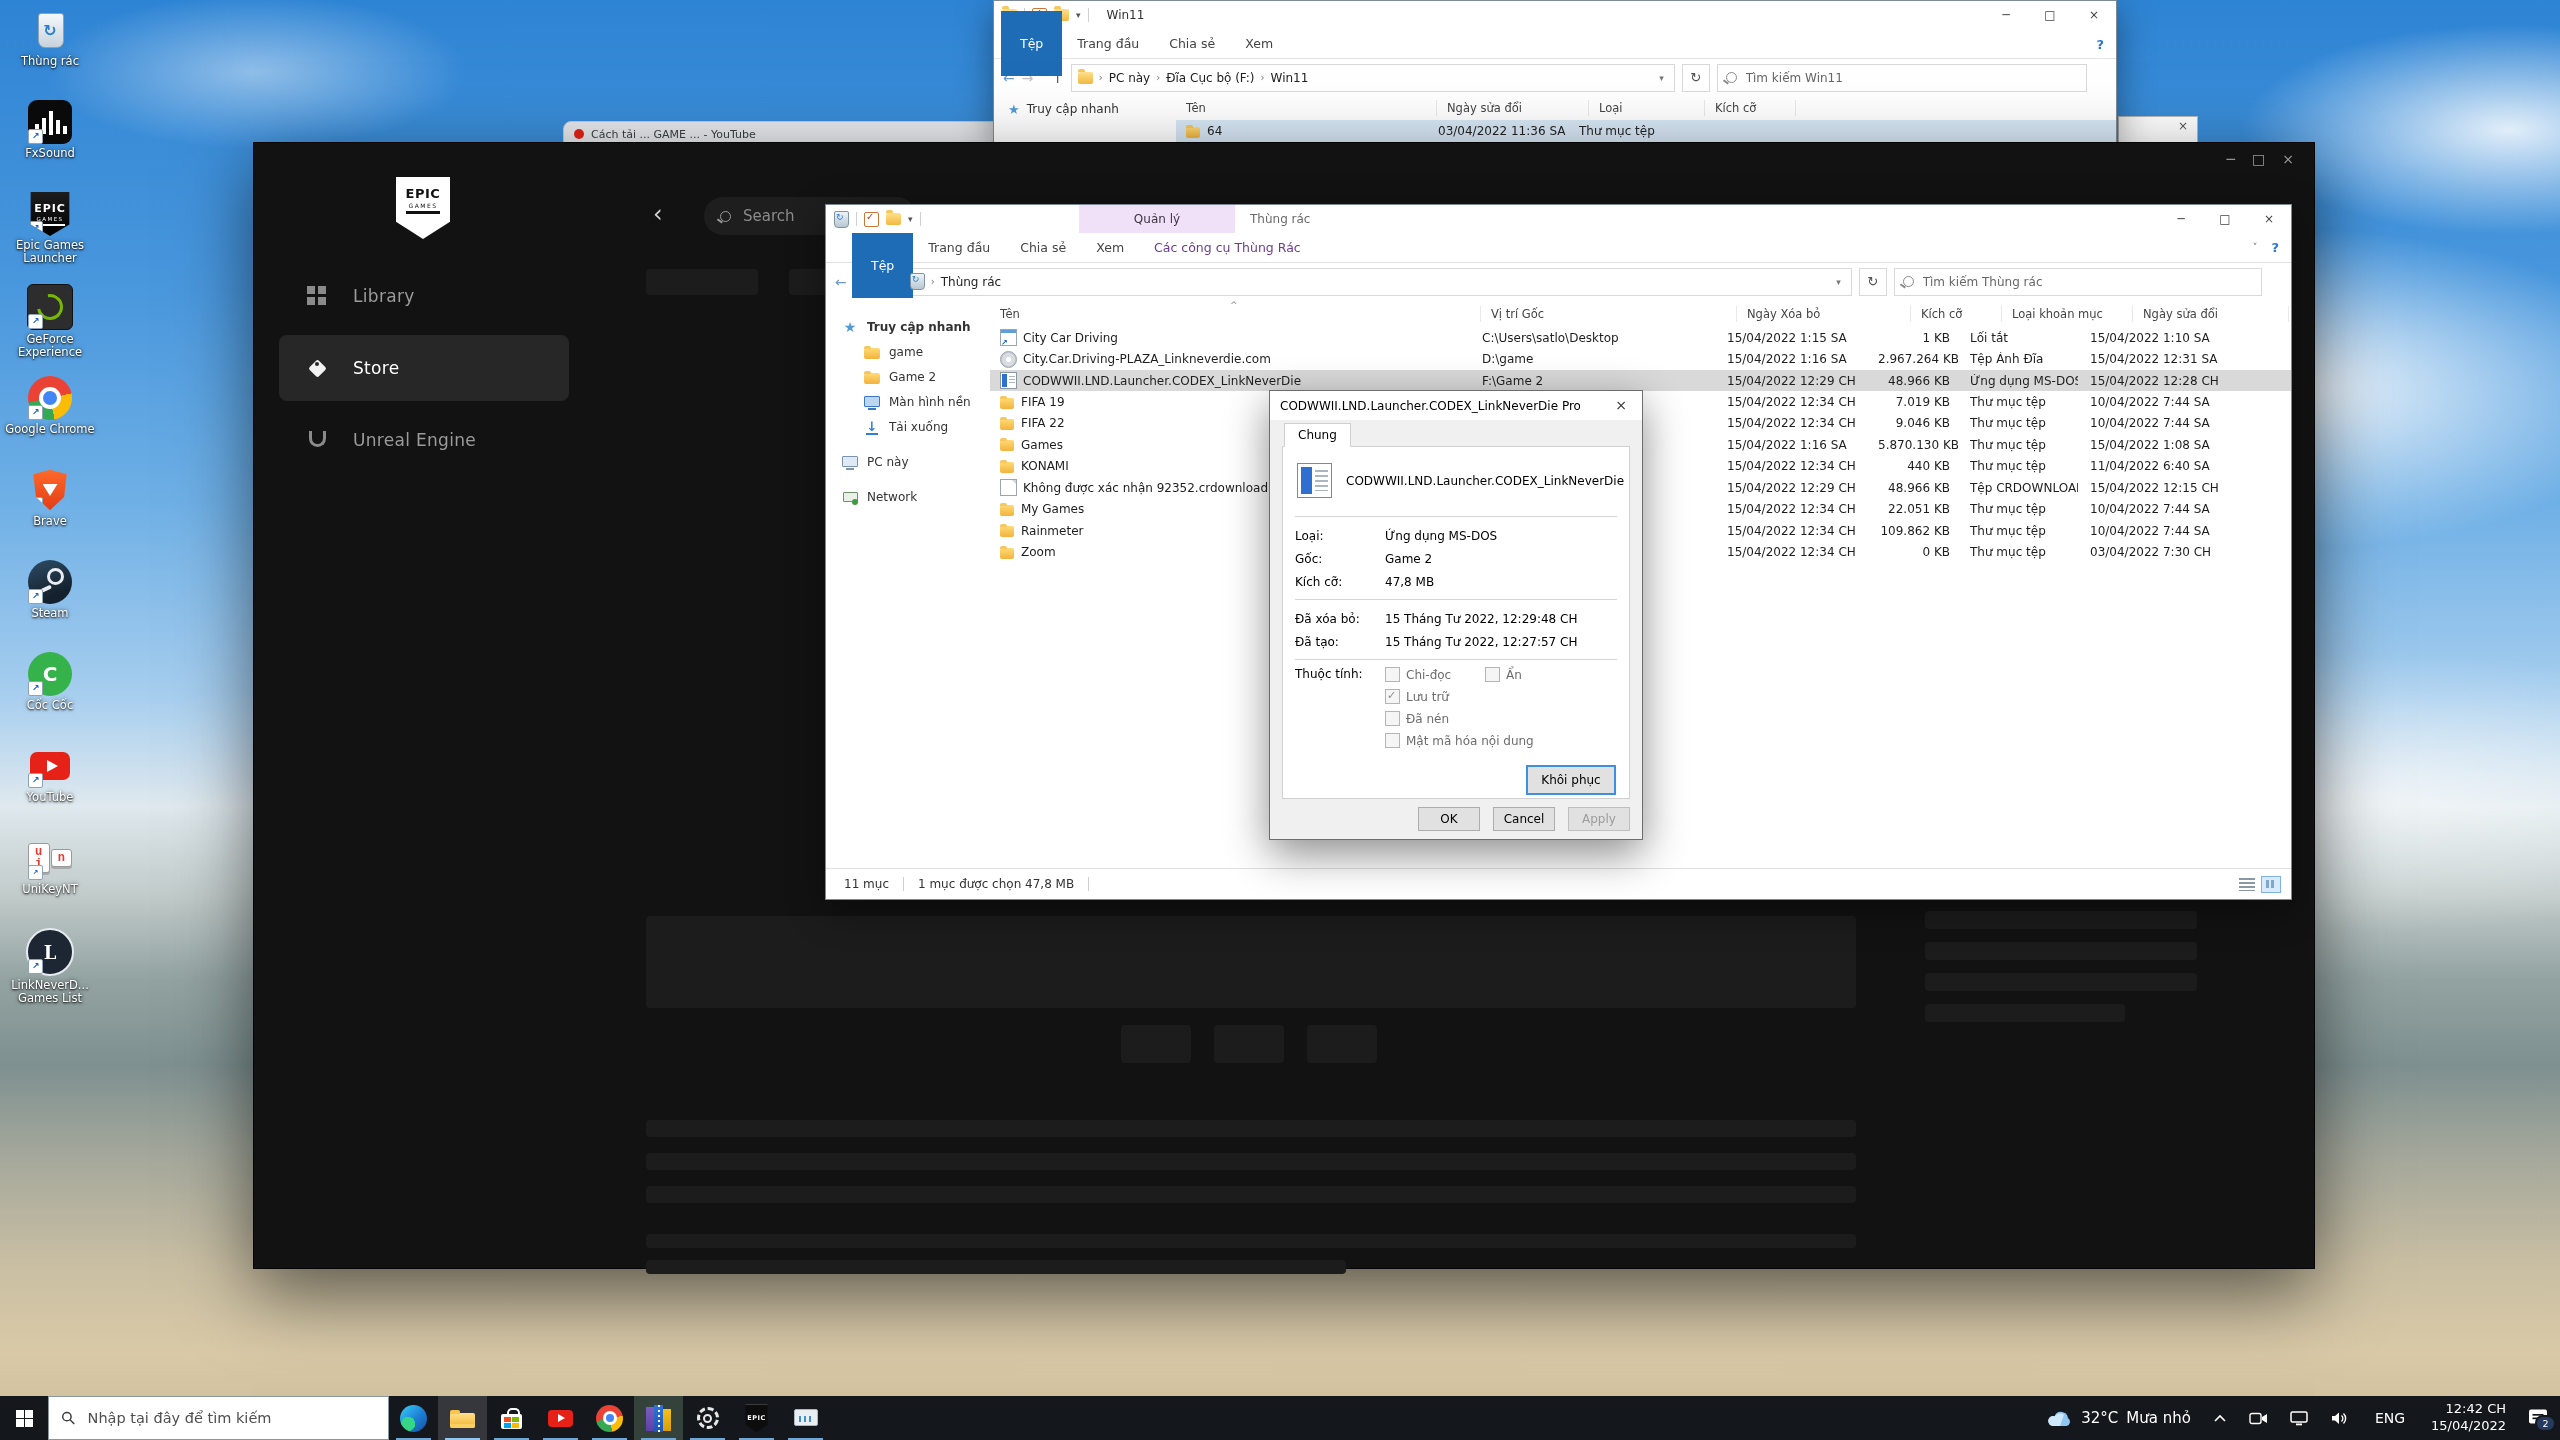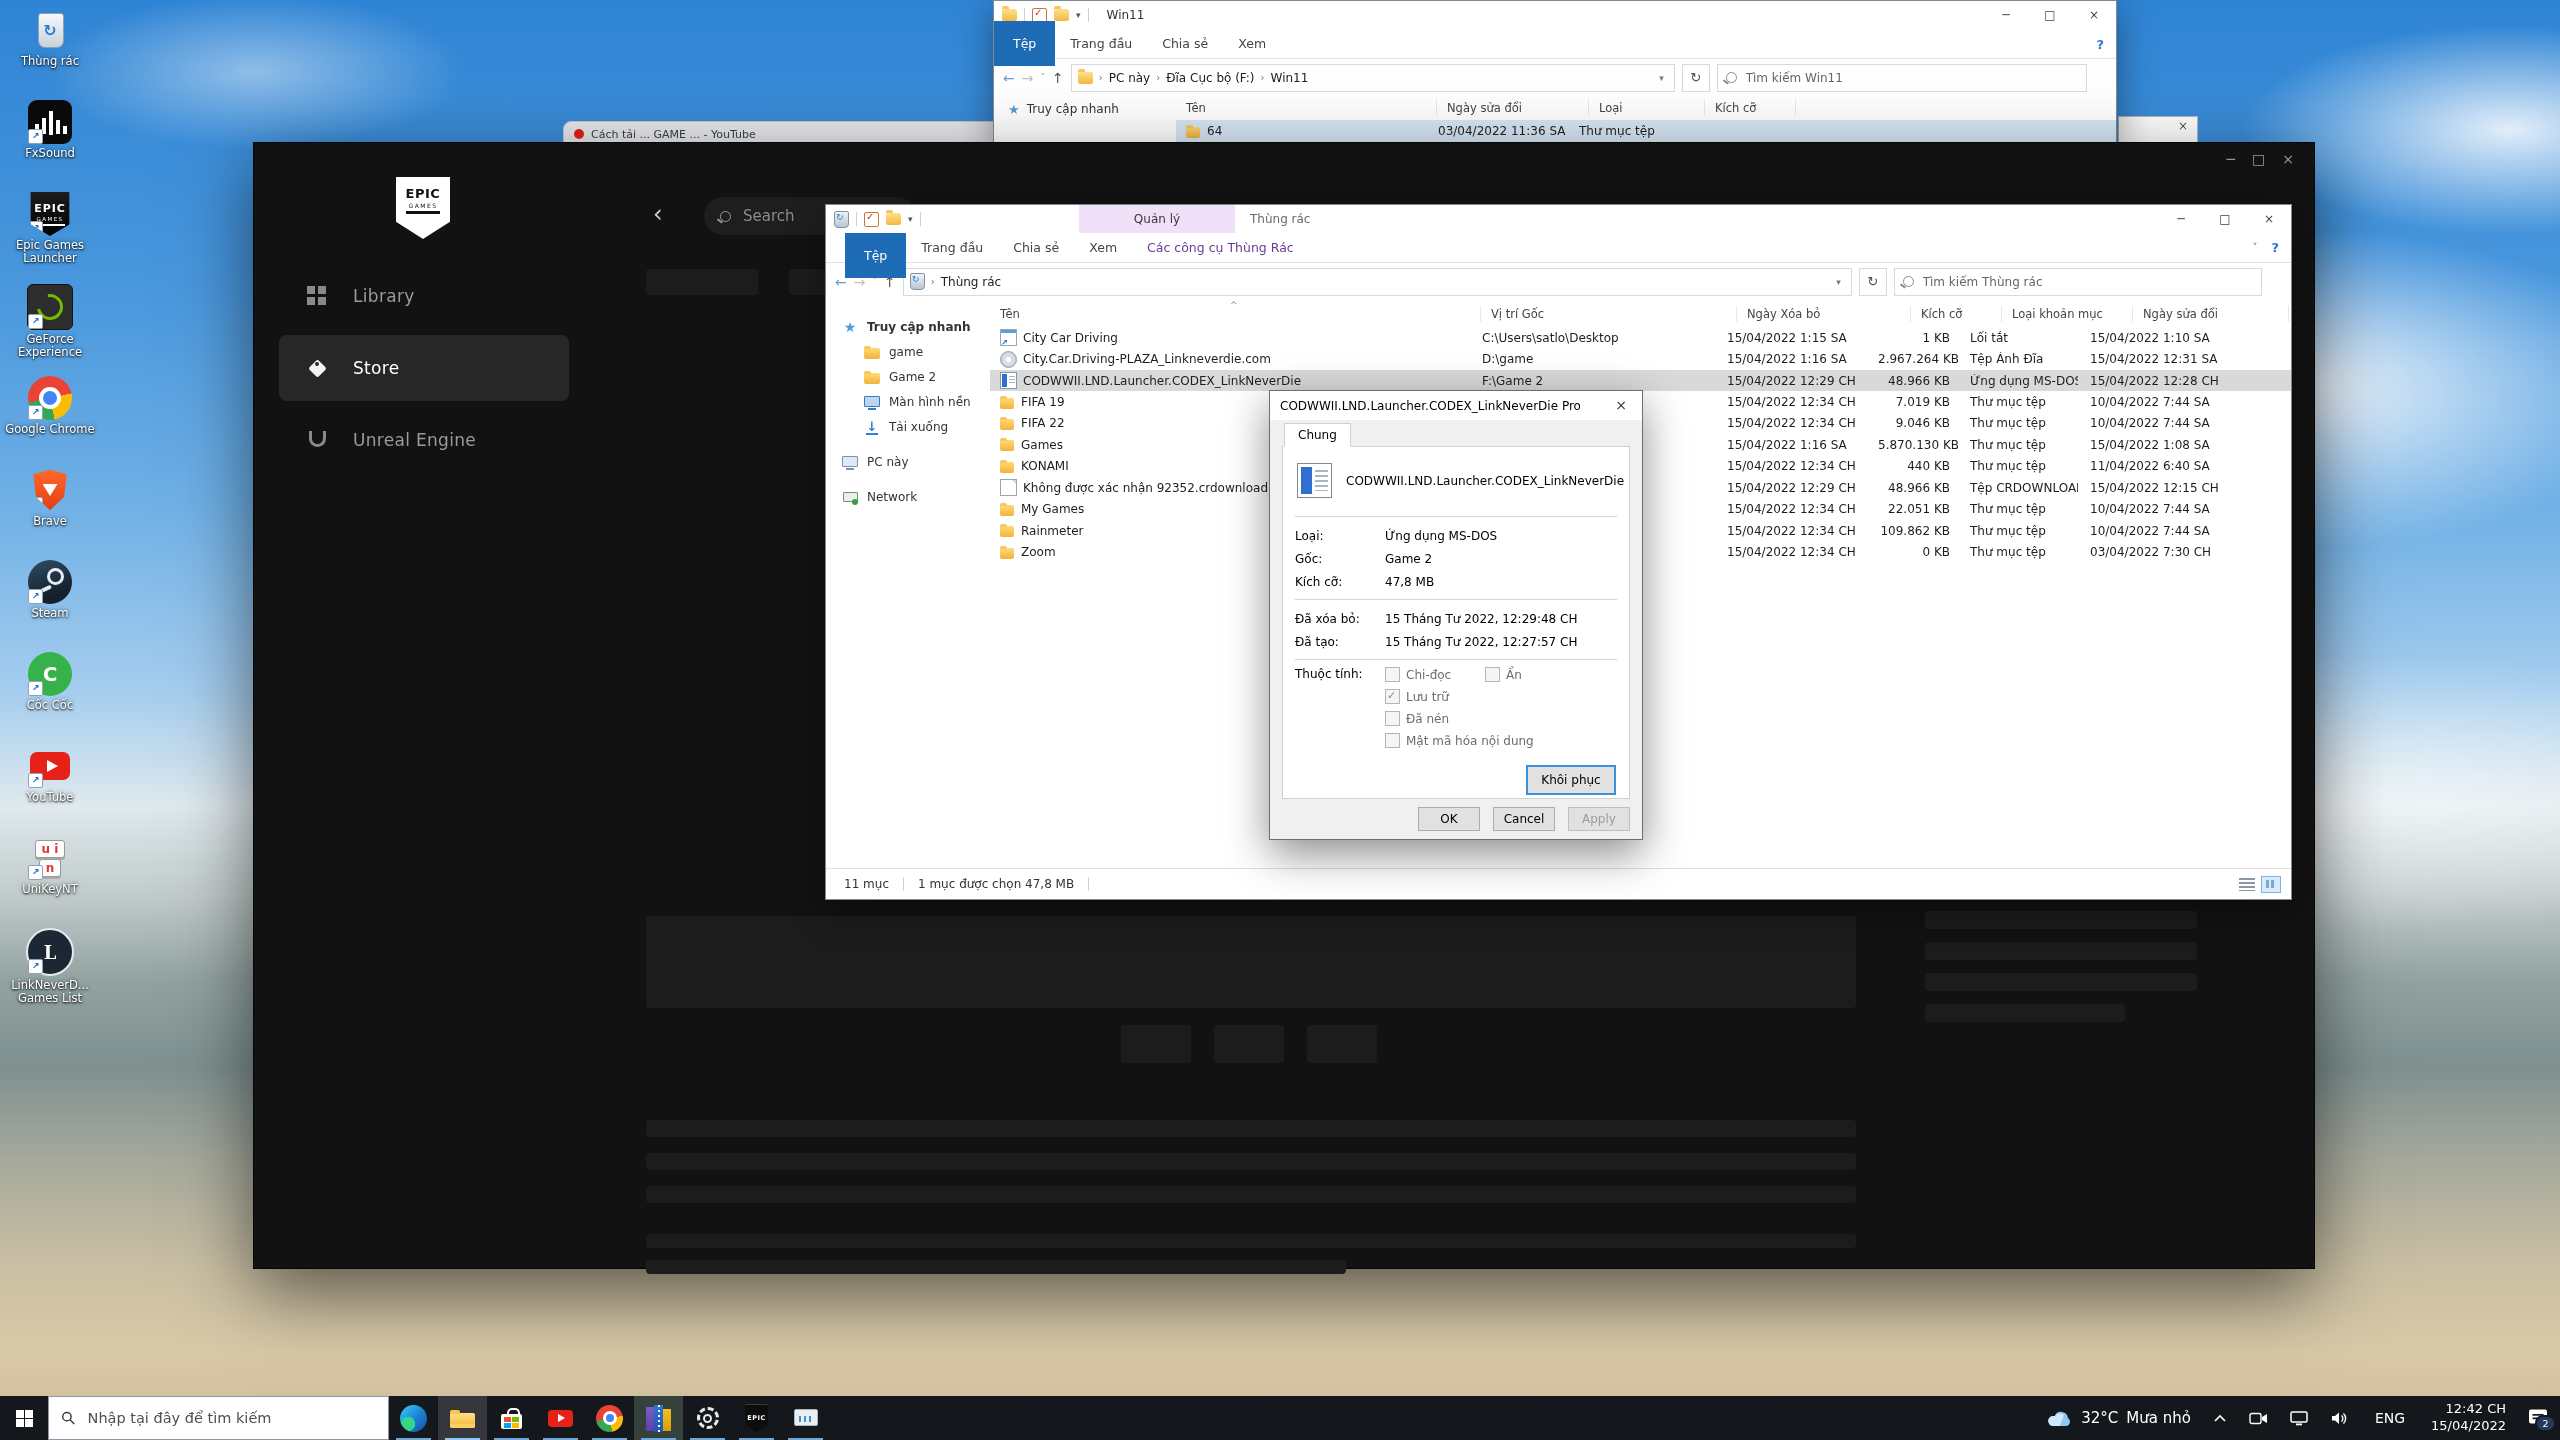--- a/index.html
+++ b/index.html
@@ -35,21 +35,21 @@
   .g-chrome::after{content:"";position:absolute;width:14px;height:14px;background:#4285f4;border:4px solid #fff;border-radius:50%;}
   .g-brave{clip-path:polygon(50% 4%,88% 14%,82% 66%,50% 96%,18% 66%,12% 14%);background:linear-gradient(180deg,#ff6b2b,#e33b15);}
   .g-brave::after{content:"";width:15px;height:12px;background:#fff;clip-path:polygon(0 0,100% 0,50% 100%);}
   .g-steam{border-radius:50%;background:linear-gradient(160deg,#2a475e 10%,#14202c 75%);}
   .g-steam::before{content:"";position:absolute;right:8px;top:8px;width:11px;height:11px;border:3px solid #e9edf2;border-radius:50%;}
   .g-steam::after{content:"";position:absolute;left:7px;bottom:12px;width:17px;height:4px;background:#e9edf2;border-radius:2px;transform:rotate(-25deg);}
   .g-coccoc{border-radius:50%;background:#35b34a;}
   .g-coccoc .t1{color:#fff;font-size:20px;font-weight:800;}
   .g-youtube::before{content:"";position:absolute;left:2px;top:8px;width:40px;height:28px;background:#e62117;border-radius:7px;}
   .g-youtube::after{content:"";position:absolute;left:19px;top:16px;border-left:11px solid #fff;border-top:6px solid transparent;border-bottom:6px solid transparent;}
-  .g-unikey{flex-direction:column;gap:1px;}
+  .g-unikey{flex-direction:row;gap:1px;font-family:Liberation Mono, monospace;}
   .g-unikey .t1,.g-unikey .t2{background:#fdfdfd;border:1px solid #9a9a9a;border-radius:3px;box-shadow:0 2px 0 #aaa;color:#e03c31;font-weight:bold;font-size:12px;line-height:1;padding:2px 6px;}
   .g-lnd{border-radius:50%;background:#1d2633;border:2px solid #e6ebf2;}
   .g-lnd .t1{color:#fff;font-size:18px;font-weight:bold;font-family:"DejaVu Serif","Liberation Serif",serif;}
   
   .frag-browser{position:absolute;left:563px;top:121px;width:484px;height:24px;z-index:2;background:#e7e9ec;border:1px solid #c4c7cc;border-radius:8px 8px 0 0;display:flex;align-items:center;gap:7px;padding:0 10px;overflow:hidden;}
   .frag-browser .fav{width:10px;height:10px;border-radius:50%;background:#e62117;flex:none;}
   .frag-browser span{font-size:11px;color:#3c4043;white-space:nowrap;}
   .frag-white{position:absolute;left:2118px;top:116px;width:78px;height:36px;z-index:2;background:#fff;border:1px solid #b9b9b9;display:flex;justify-content:flex-end;}
   .frag-white b{font-weight:normal;font-size:12px;color:#555;padding:2px 9px;}
   
@@ -62,21 +62,21 @@
   .icn-chk{width:13px;height:13px;background:#fff;border:1px solid #c87737;border-radius:2px;position:relative;}
   .icn-chk::before{content:"✓";position:absolute;left:1px;top:-2px;font-size:10px;color:#c0392b;}
   .icn-binS{width:13px;height:15px;background:linear-gradient(#eef3f7,#b9c7d2);border:1px solid #7f93a5;border-radius:2px 2px 4px 4px;position:relative;}
   .icn-binS::before{content:"↻";position:absolute;left:1px;top:0;font-size:9px;color:#2a7fd4;}
   .qcar{font-size:9px;color:#555;}
   .xtitle{margin-left:18px;font-size:12px;color:#333;}
   .cap{position:absolute;right:0;top:0;display:flex;height:28px;}
   .cap span{width:44px;display:flex;align-items:center;justify-content:center;font-size:12px;color:#444;}
   .xmenu{height:29px;display:flex;align-items:center;border-bottom:1px solid #e4e4e4;position:relative;background:#fff;}
   .mtab{padding:0 15px;height:100%;display:flex;align-items:center;font-size:12.5px;color:#444;}
-  .mtab.file{background:#1e6cb5;color:#fff;margin-left:0;padding:8px 19px;}
+  .mtab.file{background:#1e6cb5;color:#fff;margin-left:7px;padding:18px 19px;}
   .mtab.ctx{color:#6b3a96;}
   .mright{position:absolute;right:12px;top:0;height:100%;display:flex;align-items:center;gap:14px;}
   .hlp{color:#2777d8;font-weight:bold;font-size:13px;}
   .colps{color:#777;font-size:10px;}
   .xaddr{height:37px;display:flex;align-items:center;gap:7px;padding:0 9px;background:#fff;}
   .nav{font-size:14px;line-height:1;}
   .nv-b{color:#6d9bd1;}.nv-f{color:#c0c0c0;}.nv-c{font-size:9px;color:#999;}.nv-u{color:#555;}
   .abox{height:26px;border:1px solid #d9d9d9;display:flex;align-items:center;padding:0 6px;gap:6px;background:#fff;min-width:0;}
   .abox .crumb{white-space:nowrap;color:#222;}
   .abox .csep{font-size:10px;color:#777;}

